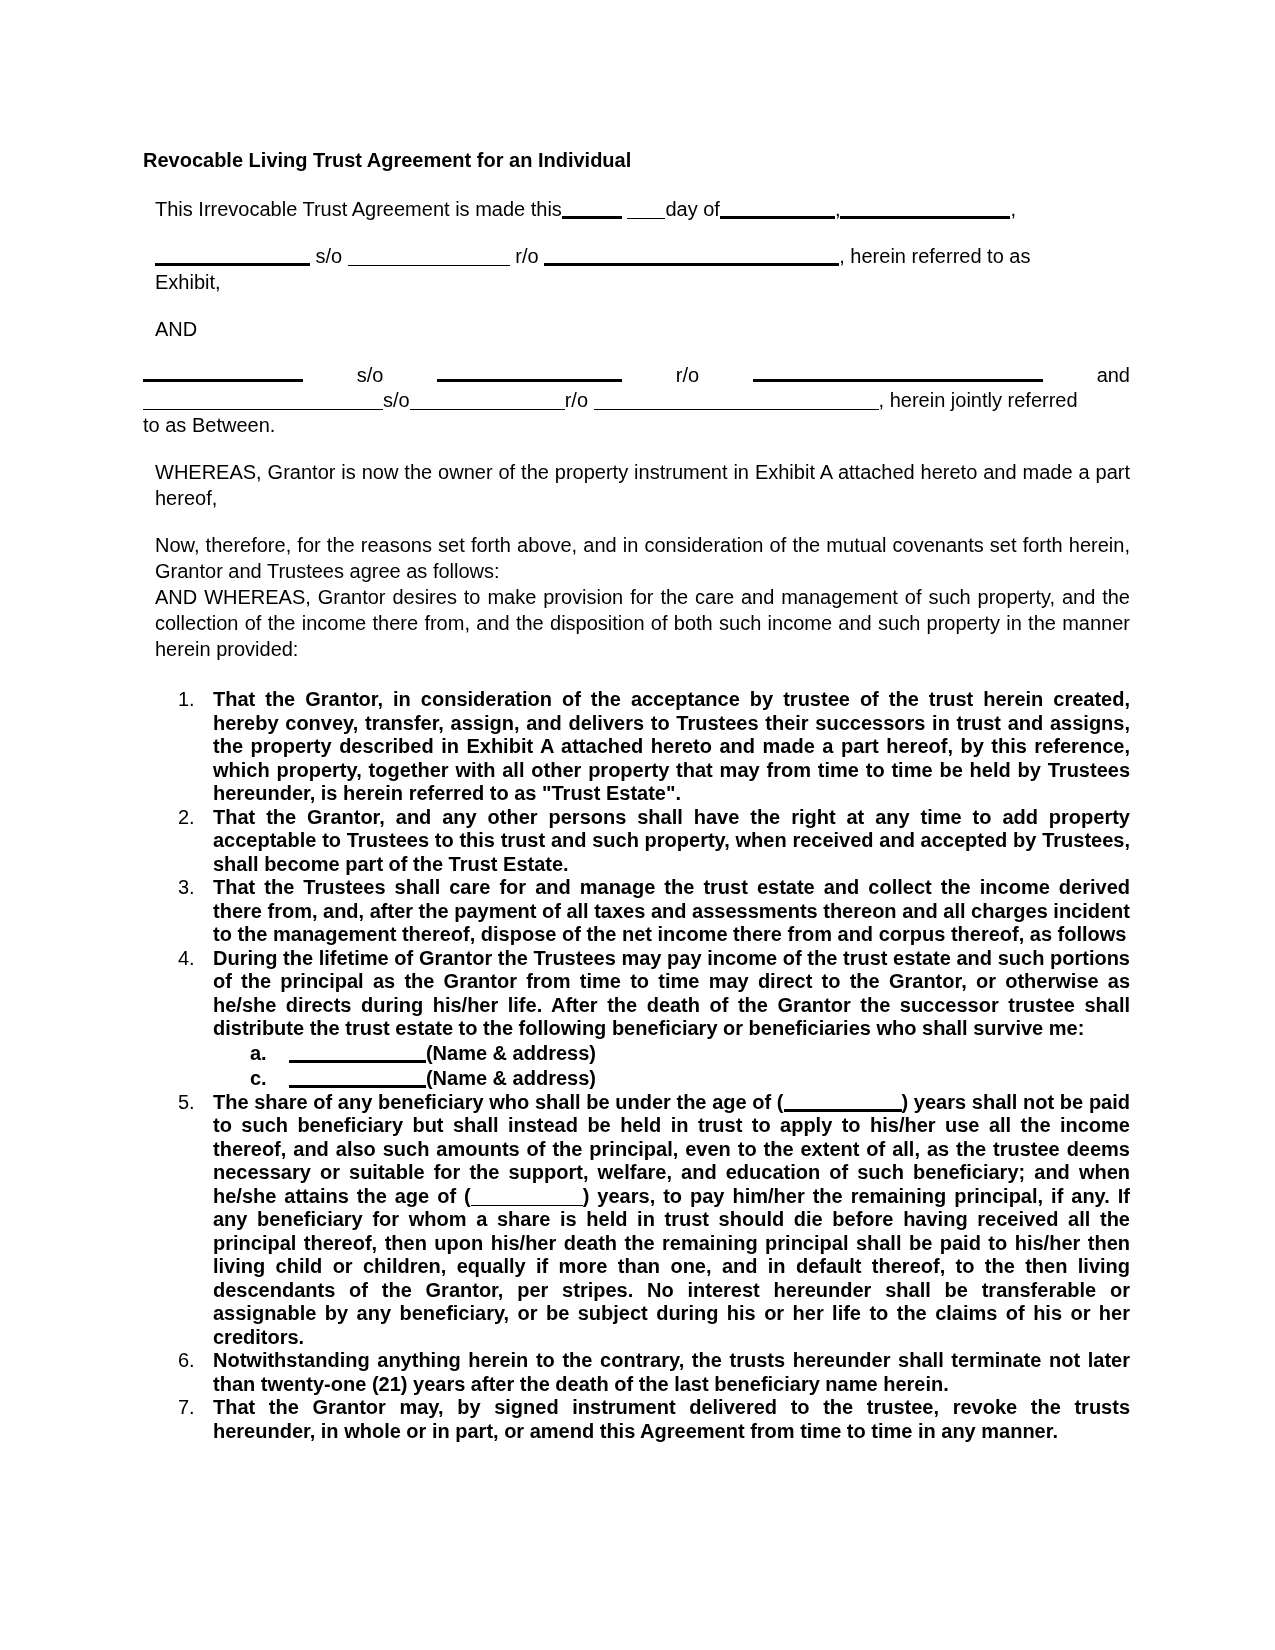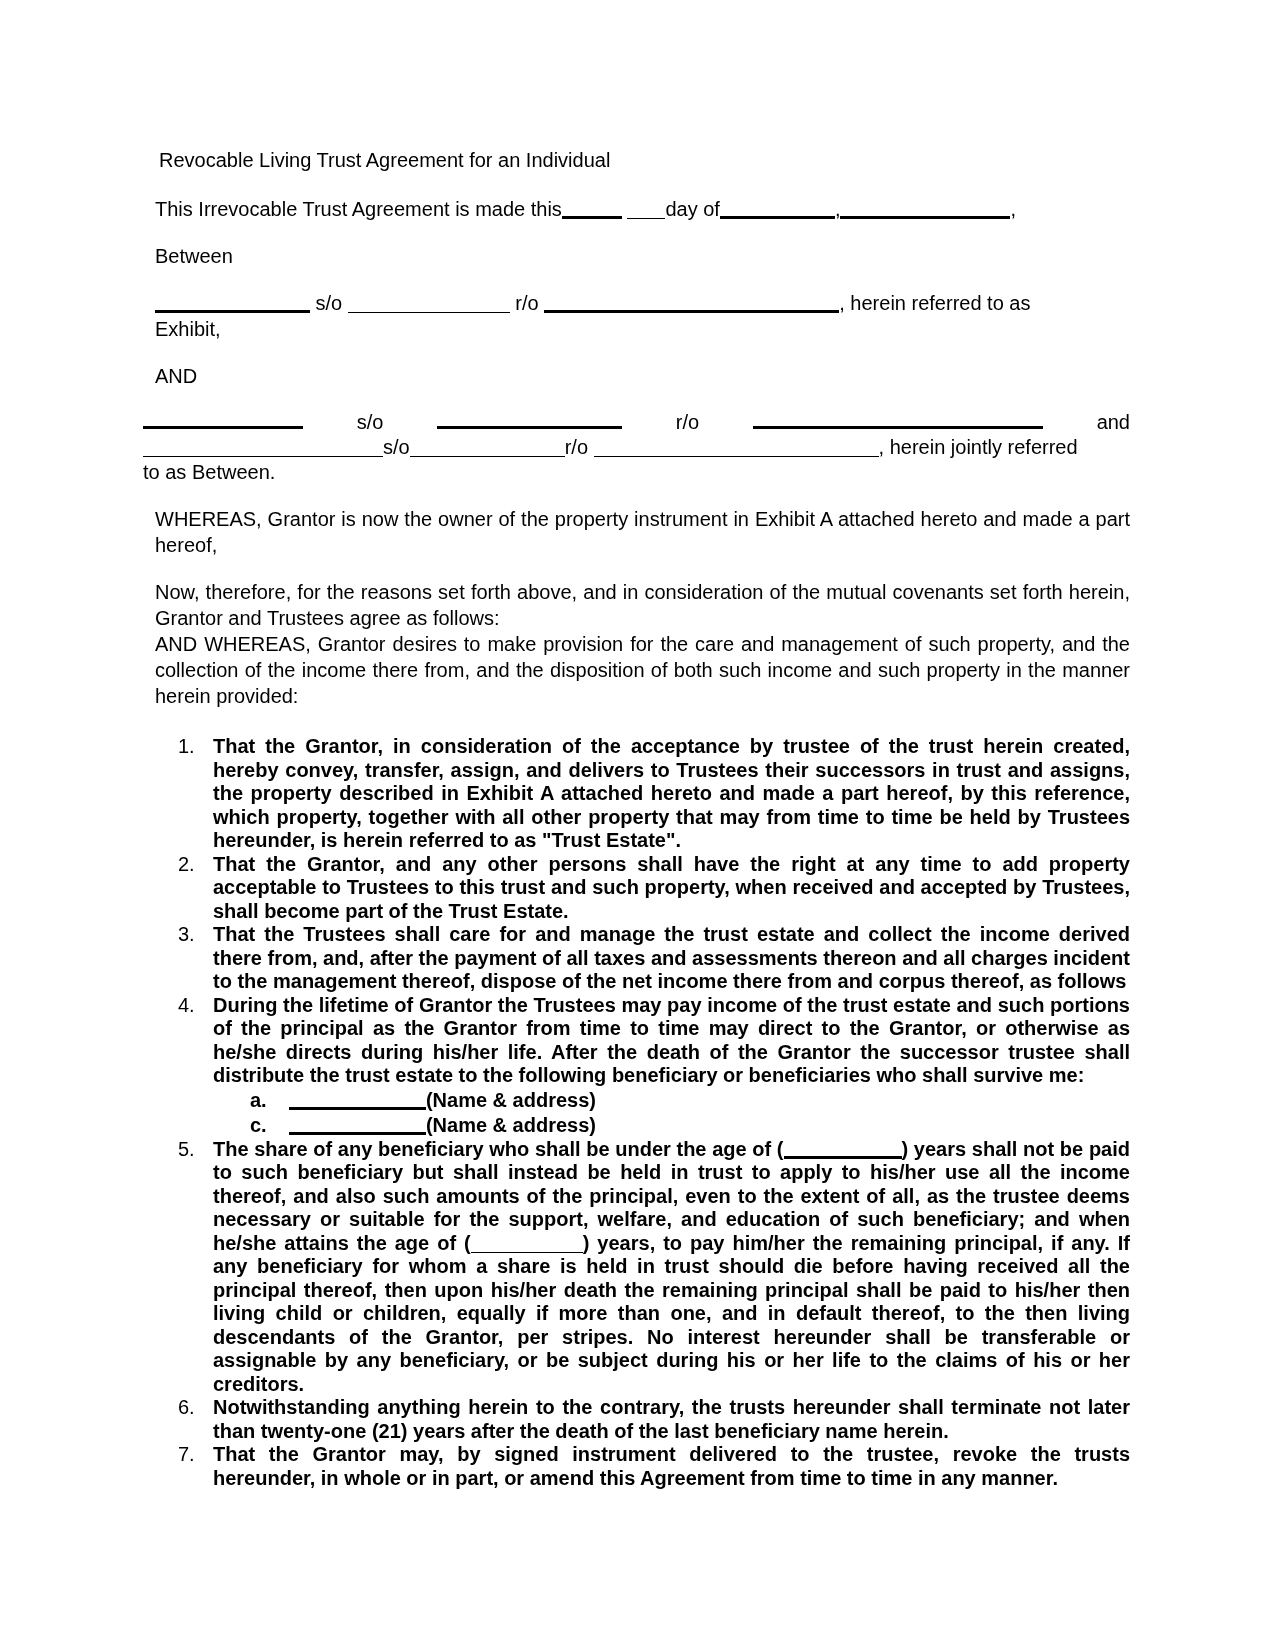--- a/index.html
+++ b/index.html
@@ -10,22 +10,22 @@
     background:#ffffff;
     box-sizing:border-box;
     padding:148px 145px 0 143px;
     font-family:"Liberation Sans", sans-serif;
     font-size:20px;
     color:#000;
     line-height:26px;
   }
   h1.doc-title{
     font-size:20px;
-    font-weight:normal;
-    margin:0 0 24px 16px;
+    font-weight:bold;
+    margin:0 0 24px 0;
     line-height:24px;
   }
   p{margin:0 0 21px 12px;}
   .compose{white-space:pre-wrap;}
   .justify{text-align:justify;}
   .blank{
     display:inline-block;
     height:15px;
     border-bottom:1.5px solid #000;
     vertical-align:-3px;
@@ -50,21 +50,20 @@
 </style>
 </head>
 <body>
 
 <div class="page">
 
   <h1 class="doc-title">Revocable Living Trust Agreement for an Individual</h1>
 
   <p class="compose"><span>This Irrevocable Trust Agreement is made this</span><span class="blank bold" style="width: 60px;"></span><span> </span><span class="blank" style="width: 38px;"></span><span>day of</span><span class="blank bold" style="width: 115px;"></span><span>,</span><span class="blank bold" style="width: 170px;"></span><span>,</span></p>
 
-  <p>Between</p>
 
   <p class="compose" style="margin-bottom:0;"><span class="blank bold" style="width: 155px;"></span><span> s/o </span><span class="blank" style="width: 162px;"></span><span> r/o </span><span class="blank bold" style="width: 295px;"></span><span>, herein referred to as</span></p>
   <p>Exhibit,</p>
 
   <p>AND</p>
 
   <div class="trustees">
     <div class="compose flex-line"><span class="blank bold" style="width: 160px;"></span><span>s/o</span><span class="blank bold" style="width: 185px;"></span><span>r/o</span><span class="blank bold" style="width: 290px;"></span><span>and</span></div>
     <div class="compose"><span class="blank" style="width: 240px;"></span><span>s/o</span><span class="blank" style="width: 155px;"></span><span>r/o </span><span class="blank" style="width: 285px;"></span><span>, herein jointly referred</span></div>
     <div>to as Between.</div>

